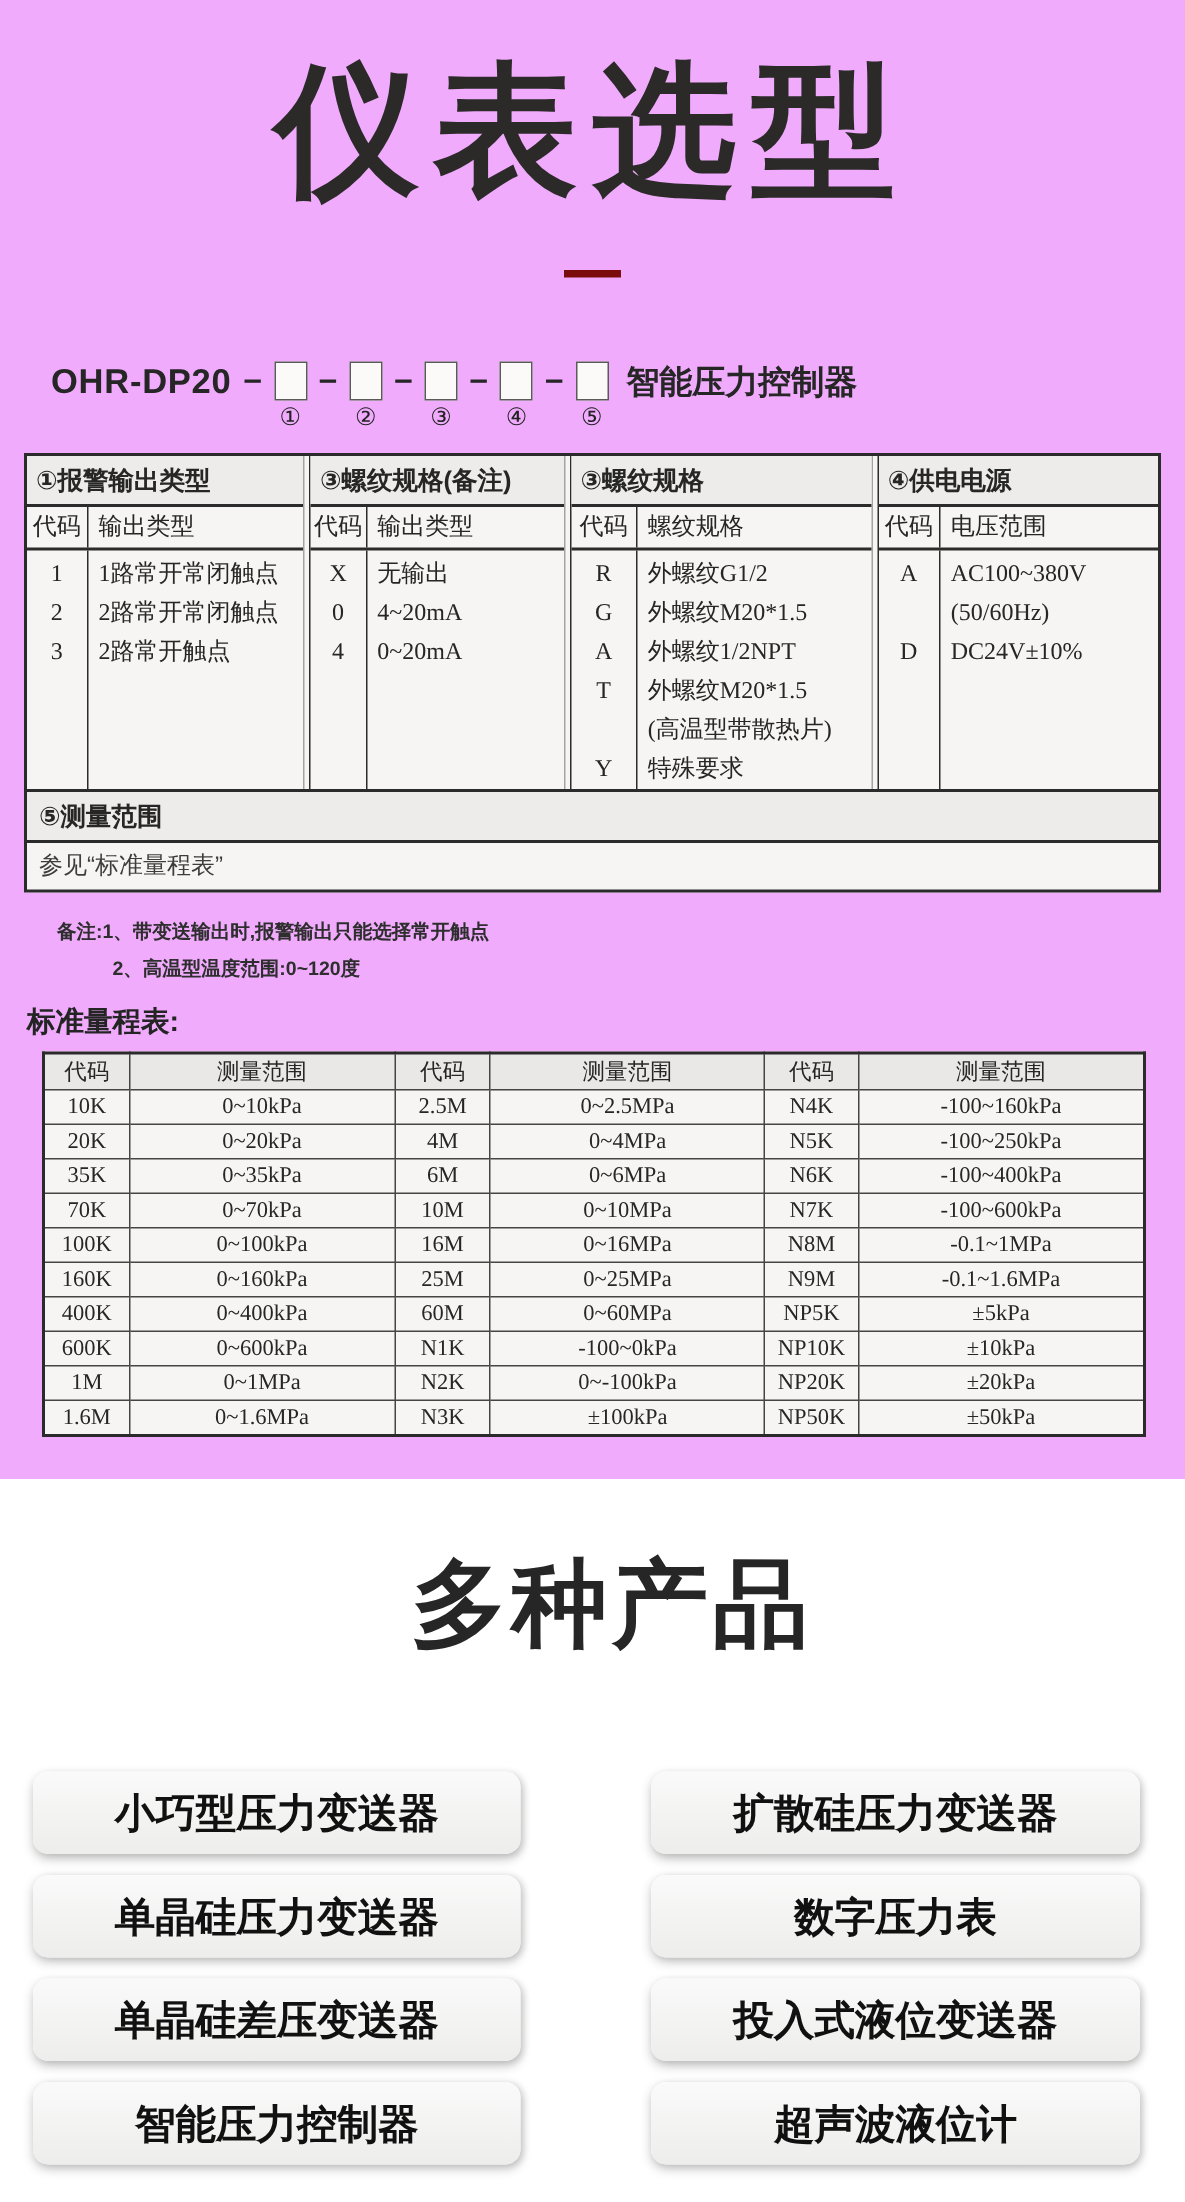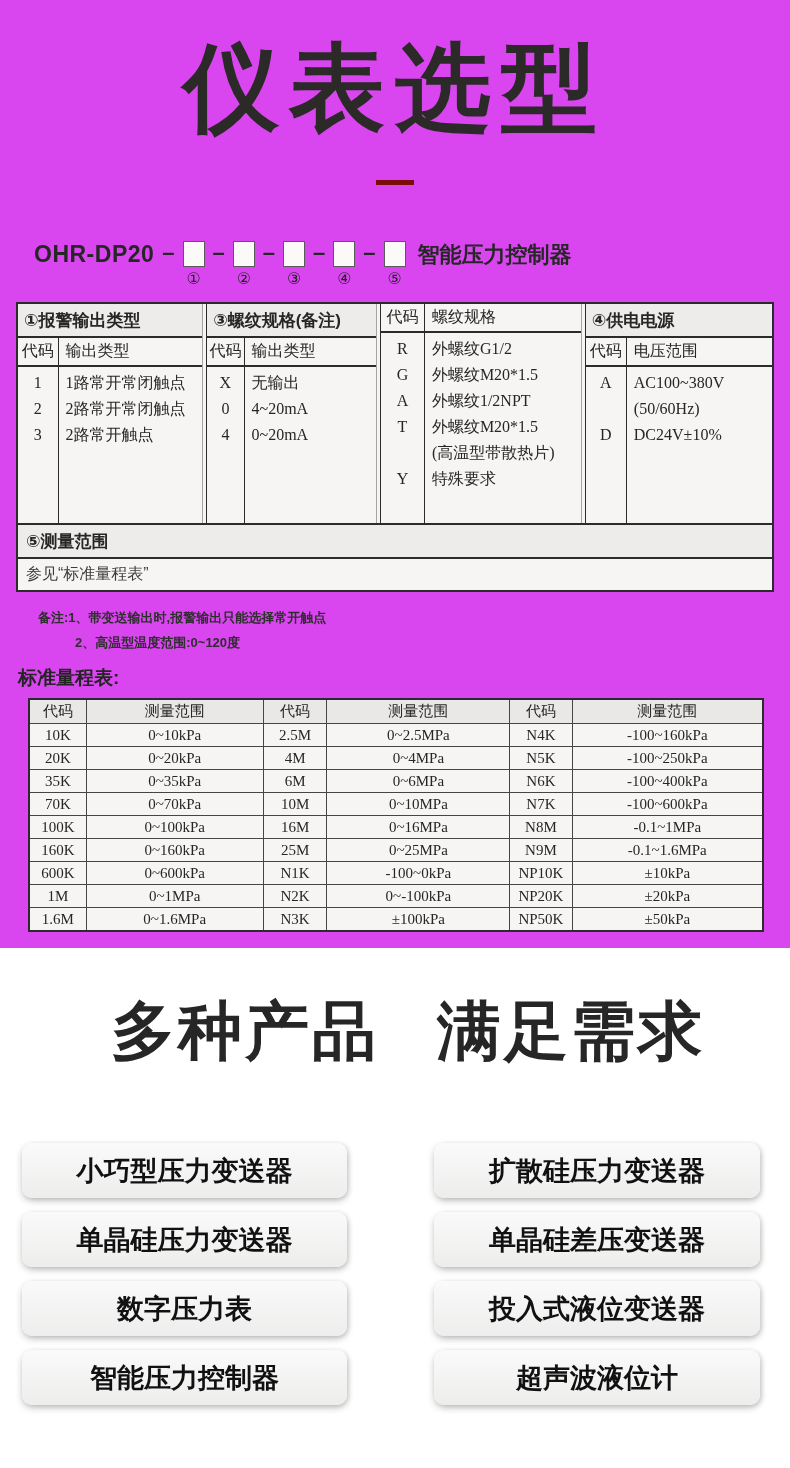--- a/index.html
+++ b/index.html
@@ -3,23 +3,23 @@
 <meta charset="utf-8">
 <style>
   html,body{margin:0;padding:0;}
   body{
     width:790px;
     background:#ffffff;
     font-family:"Liberation Sans","DejaVu Sans",sans-serif;
     color:#262626;
   }
   .top{
-    background:#d946ef;
+    background:#f0abfc;
     padding-top:40px;
-    padding-bottom:16px;
+    padding-bottom:28px;
   }
   .page-title{
     margin:0;
     text-align:center;
     font-size:96px;
     font-weight:900;
     letter-spacing:10px;
     line-height:1.0;
     color:#2c2a28;
   }
@@ -211,20 +211,21 @@
               <div class="line">4</div>
             </div>
           <div class="type-lines">
               <div class="line">无输出</div>
               <div class="line">4~20mA</div>
               <div class="line">0~20mA</div>
             </div>
         </div>
       </div>
       <div class="sel-col" style="flex:205 0 0;">
+        <div class="sec-title">③螺纹规格</div>
         <div class="sec-sub">
           <div class="code-head">代码</div>
           <div class="type-head">螺纹规格</div>
         </div>
         <div class="sec-body">
           <div class="code-lines">
               <div class="line">R</div>
               <div class="line">G</div>
               <div class="line">A</div>
               <div class="line">T</div>
@@ -334,20 +335,28 @@
         </tr>
         <tr>
           <td>160K</td>
           <td>0~160kPa</td>
           <td>25M</td>
           <td>0~25MPa</td>
           <td>N9M</td>
           <td>-0.1~1.6MPa</td>
         </tr>
         <tr>
+          <td>400K</td>
+          <td>0~400kPa</td>
+          <td>60M</td>
+          <td>0~60MPa</td>
+          <td>NP5K</td>
+          <td>±5kPa</td>
+        </tr>
+        <tr>
           <td>600K</td>
           <td>0~600kPa</td>
           <td>N1K</td>
           <td>-100~0kPa</td>
           <td>NP10K</td>
           <td>±10kPa</td>
         </tr>
         <tr>
           <td>1M</td>
           <td>0~1MPa</td>
@@ -364,25 +373,24 @@
           <td>NP50K</td>
           <td>±50kPa</td>
         </tr>
       </tbody>
   </table>
 </div>
 
 <div class="bottom">
   <div class="bheading">
     <span>多种产品</span>
-    <span>满足需求</span>
   </div>
   <div class="btn-grid" id="btn-grid">
       <button class="pbtn">小巧型压力变送器</button>
       <button class="pbtn">扩散硅压力变送器</button>
       <button class="pbtn">单晶硅压力变送器</button>
+      <button class="pbtn">数字压力表</button>
       <button class="pbtn">单晶硅差压变送器</button>
-      <button class="pbtn">数字压力表</button>
       <button class="pbtn">投入式液位变送器</button>
       <button class="pbtn">智能压力控制器</button>
       <button class="pbtn">超声波液位计</button>
     </div>
 </div>
 
 </body></html>

